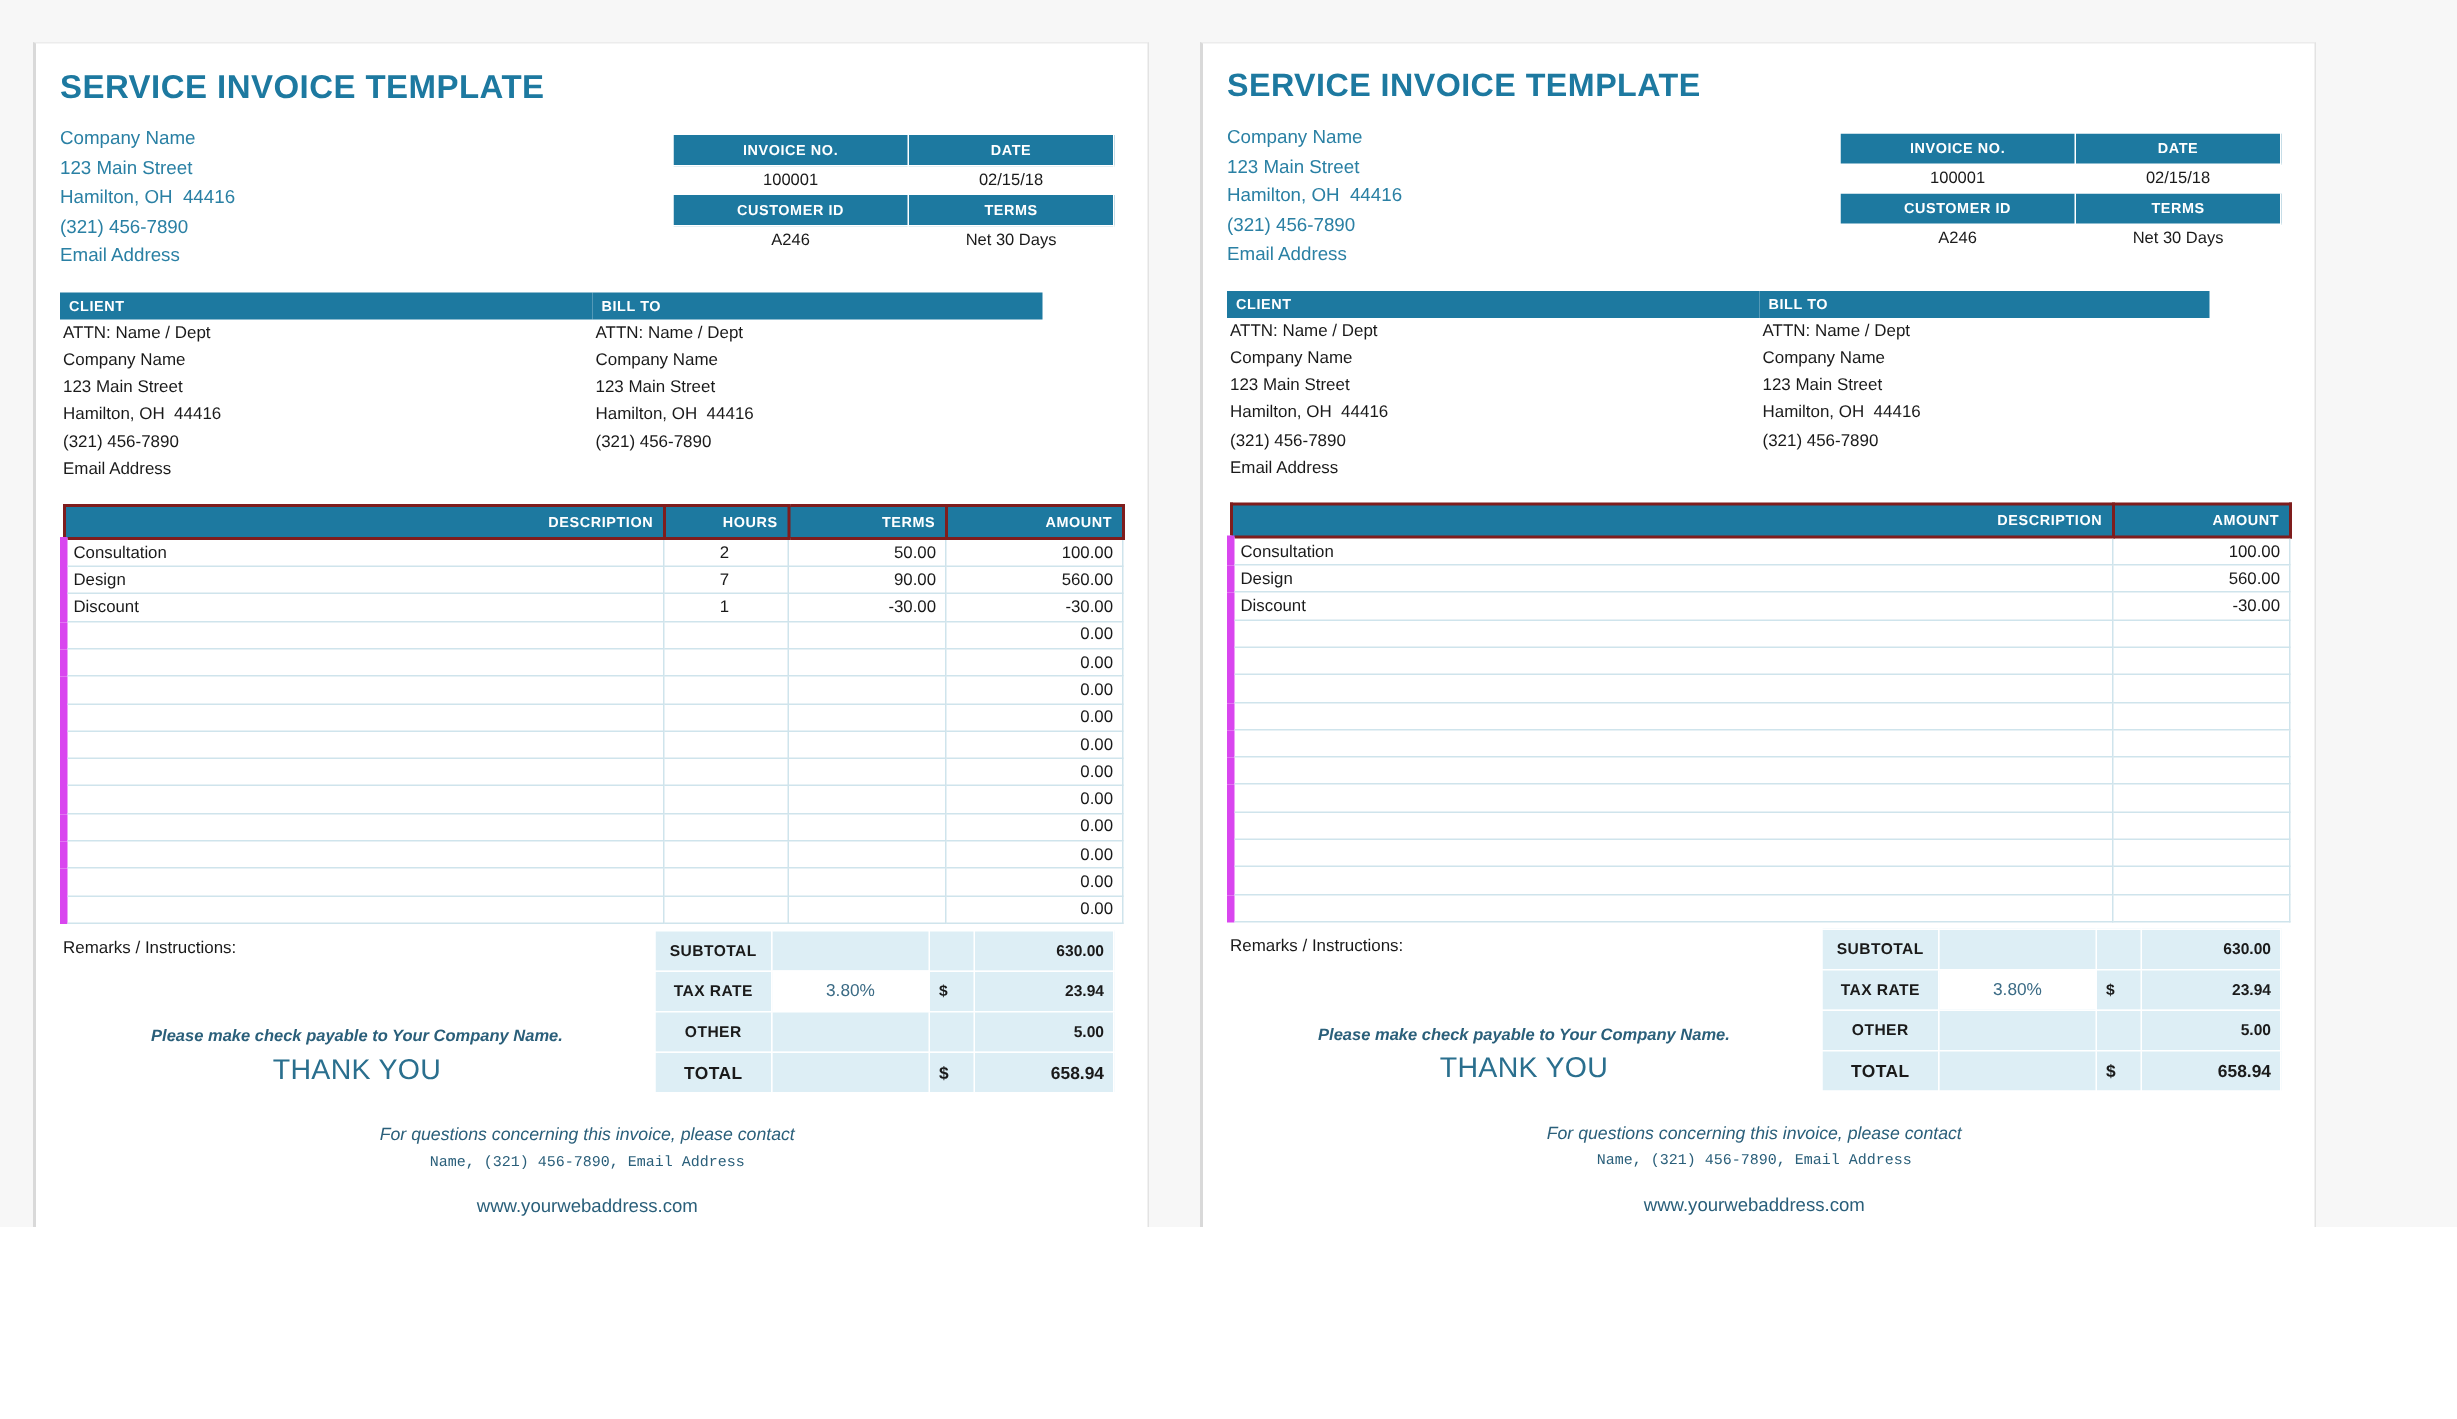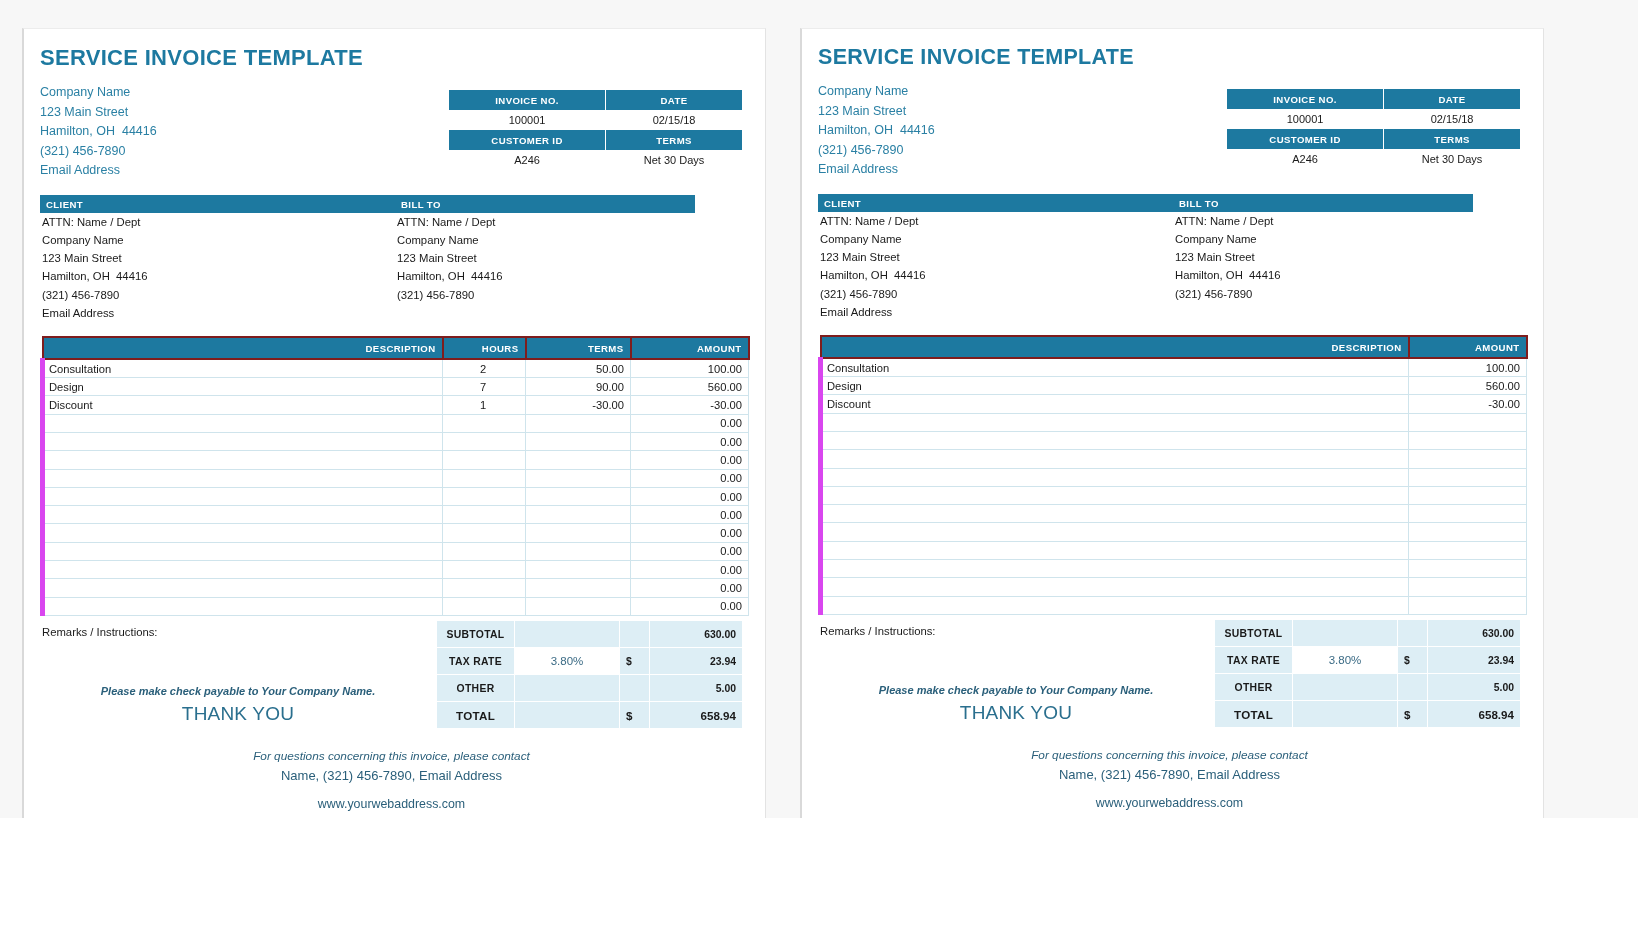--- a/index.html
+++ b/index.html
@@ -184,23 +184,24 @@
 
   
   .footer { text-align: center; margin-top: 18px; }
   .f-q {
     font-size: 11.8px;
     font-style: italic;
     color: #2a5f7a;
     line-height: 19px;
   }
   .f-n {
-    font-size: 13px;
+    font-size: 10px;
     color: #2a5f7a;
     line-height: 20px;
+    font-family: Liberation Mono, monospace;
   }
   .f-w {
     font-size: 12.4px;
     color: #2a5f7a;
     line-height: 20px;
     margin-top: 8px;
   }
   .rule {
     border-top: 2px solid #2a6f8e;
     margin: 11px 14px 0 14px;

